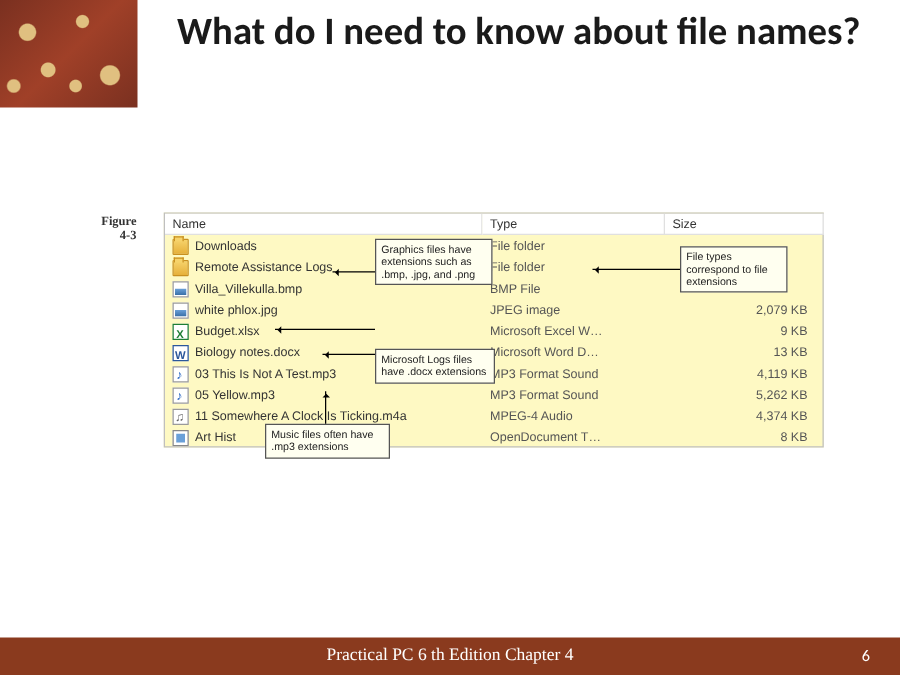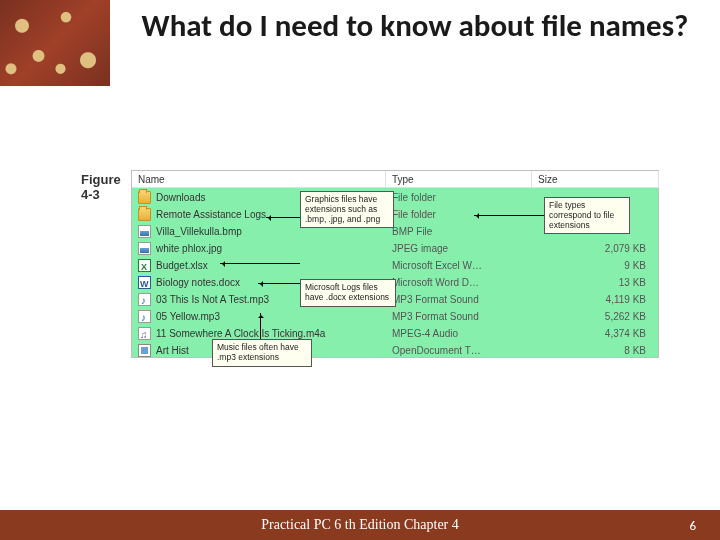--- a/index.html
+++ b/index.html
@@ -16,24 +16,24 @@
       radial-gradient(circle at 10% 80%, #e0c080 4%, transparent 5%),
       linear-gradient(135deg, #7a3020, #a04028, #7a3020);
   }
   .title {
     position: absolute; top: 8px; left: 130px; right: 20px;
     font-size: 31px; color: #1a1a1a; text-align: center; line-height: 1.15;
   }
   .figure-wrap {
     position: absolute; top: 178px; left: 85px; width: 575px;
   }
-  .fig-label { position: absolute; left: -4px; top: -6px; font-size: 13px; font-weight: bold; font-family: Liberation Sans, sans-serif; color: #333; }
+  .fig-label { position: absolute; left: -4px; top: -6px; font-size: 10px; font-weight: bold; font-family: Liberation Serif, serif; color: #333; text-align: right; }
   .file-pane {
     position: absolute; left: 46px; top: -8px; width: 528px; height: 188px;
-    border: 1px solid #bfbfbf; background: #86efac;
+    border: 1px solid #bfbfbf; background: #fef9c3;
     font-family: "Segoe UI", Tahoma, sans-serif; font-size: 10px; color: #444;
   }
   .col-head { position: absolute; top: 0; height: 17px; line-height: 17px; border-bottom: 1px solid #e0e0e0; border-right: 1px solid #e0e0e0; padding-left: 6px; color: #333; background:#fff; }
   .col-name { left: 0; width: 254px; }
   .col-type { left: 254px; width: 146px; }
   .col-size { left: 400px; width: 127px; text-align: left; }
   .rows { position: absolute; top: 18px; left: 0; right: 0; }
   .row { position: relative; height: 17px; line-height: 17px; }
   .ic { position: absolute; left: 6px; top: 2px; width: 13px; height: 13px; }
   .nm { position: absolute; left: 24px; top: 0; color: #333; white-space: nowrap; }

